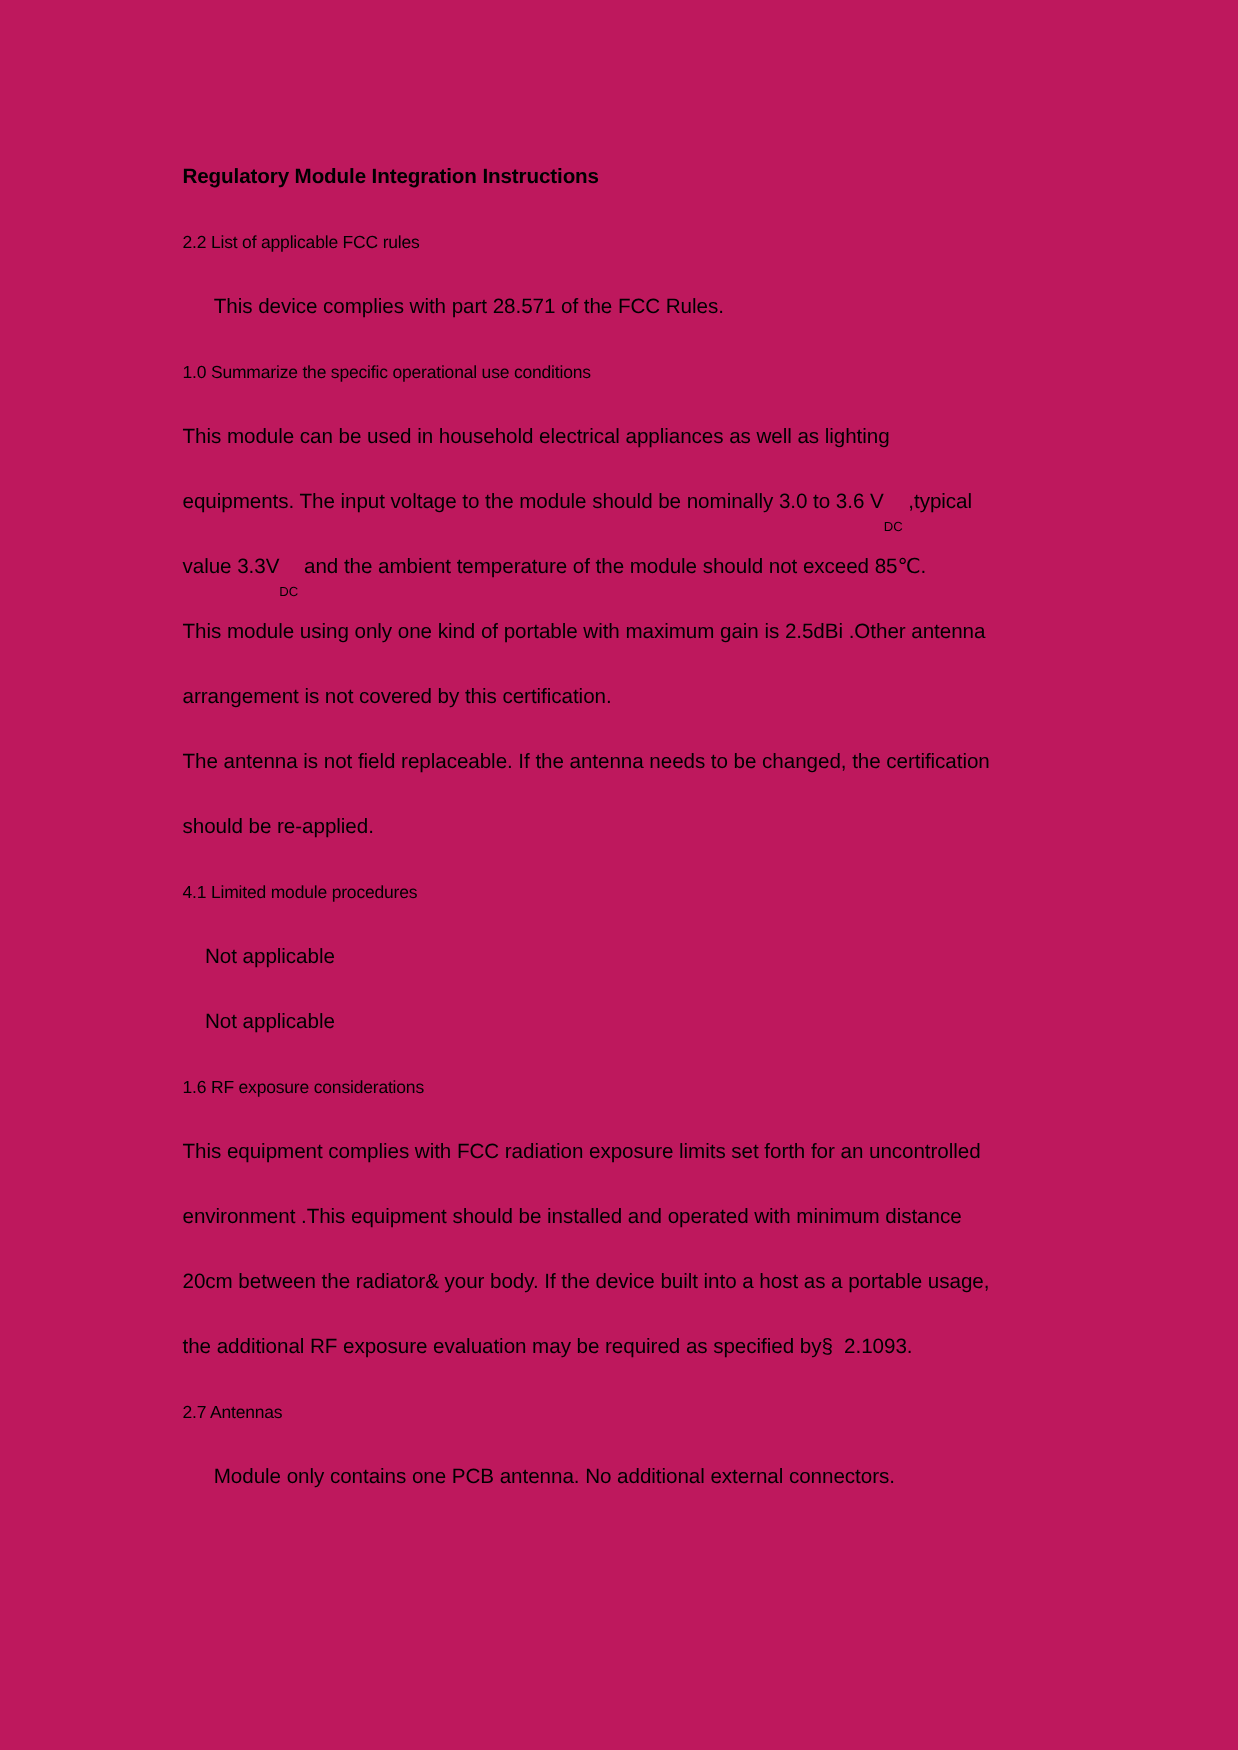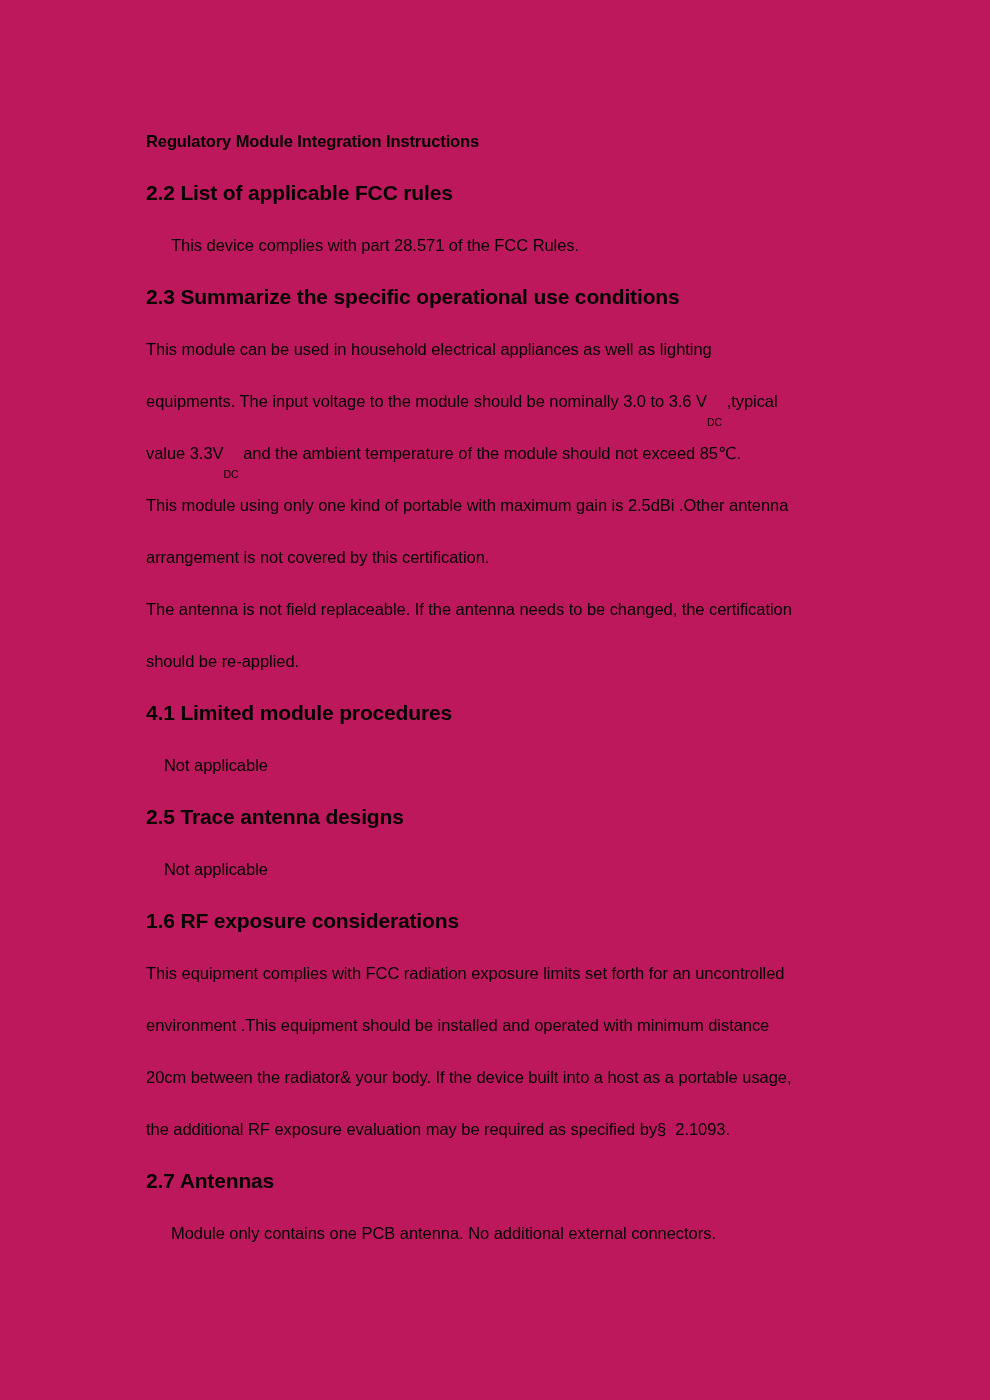--- a/index.html
+++ b/index.html
@@ -35,22 +35,22 @@
   .doc-title {
     font-size: 16.5px;
     font-weight: bold;
     letter-spacing: -0.1px;
     line-height: 26px;
     margin: 0 0 0 0;
     height: 52px;
   }
   
   .heading {
-    font-size: 21px;
-    font-weight: bold;
+    font-size: 14px;
+    font-weight: normal;
     letter-spacing: -0.15px;
     line-height: 26px;
     margin: 0;
     height: 52px;
   }
   
   .line {
     font-size: 16.5px;
     font-weight: normal;
     letter-spacing: -0.05px;
@@ -71,31 +71,30 @@
 </style>
 </head>
 <body>
 
 <div class="page">
   <div class="content">
     <div class="doc-title">Regulatory Module Integration Instructions</div>
     <div id="sections-root">
         <div class="heading">2.2 List of applicable FCC rules</div>
         <div class="line indent-lg">This device complies with part 28.571 of the FCC Rules.</div>
-        <div class="heading">2.3 Summarize the specific operational use conditions</div>
+        <div class="heading">1.0 Summarize the specific operational use conditions</div>
         <div class="line">This module can be used in household electrical appliances as well as lighting</div>
         <div class="line">equipments. The input voltage to the module should be nominally 3.0 to 3.6 V<sub>DC</sub> ,typical</div>
         <div class="line">value 3.3V<sub>DC</sub> and the ambient temperature of the module should not exceed 85℃.</div>
         <div class="line">This module using only one kind of portable with maximum gain is 2.5dBi .Other antenna</div>
         <div class="line">arrangement is not covered by this certification.</div>
         <div class="line">The antenna is not field replaceable. If the antenna needs to be changed, the certification</div>
         <div class="line">should be re-applied.</div>
         <div class="heading">4.1 Limited module procedures</div>
         <div class="line indent-sm">Not applicable</div>
-        <div class="heading">2.5 Trace antenna designs</div>
         <div class="line indent-sm">Not applicable</div>
         <div class="heading">1.6 RF exposure considerations</div>
         <div class="line">This equipment complies with FCC radiation exposure limits set forth for an uncontrolled</div>
         <div class="line">environment .This equipment should be installed and operated with minimum distance</div>
         <div class="line">20cm between the radiator&amp; your body. If the device built into a host as a portable usage,</div>
         <div class="line">the additional RF exposure evaluation may be required as specified by§  2.1093.</div>
         <div class="heading">2.7 Antennas</div>
         <div class="line indent-lg">Module only contains one PCB antenna. No additional external connectors.</div>
       </div>
   </div>

